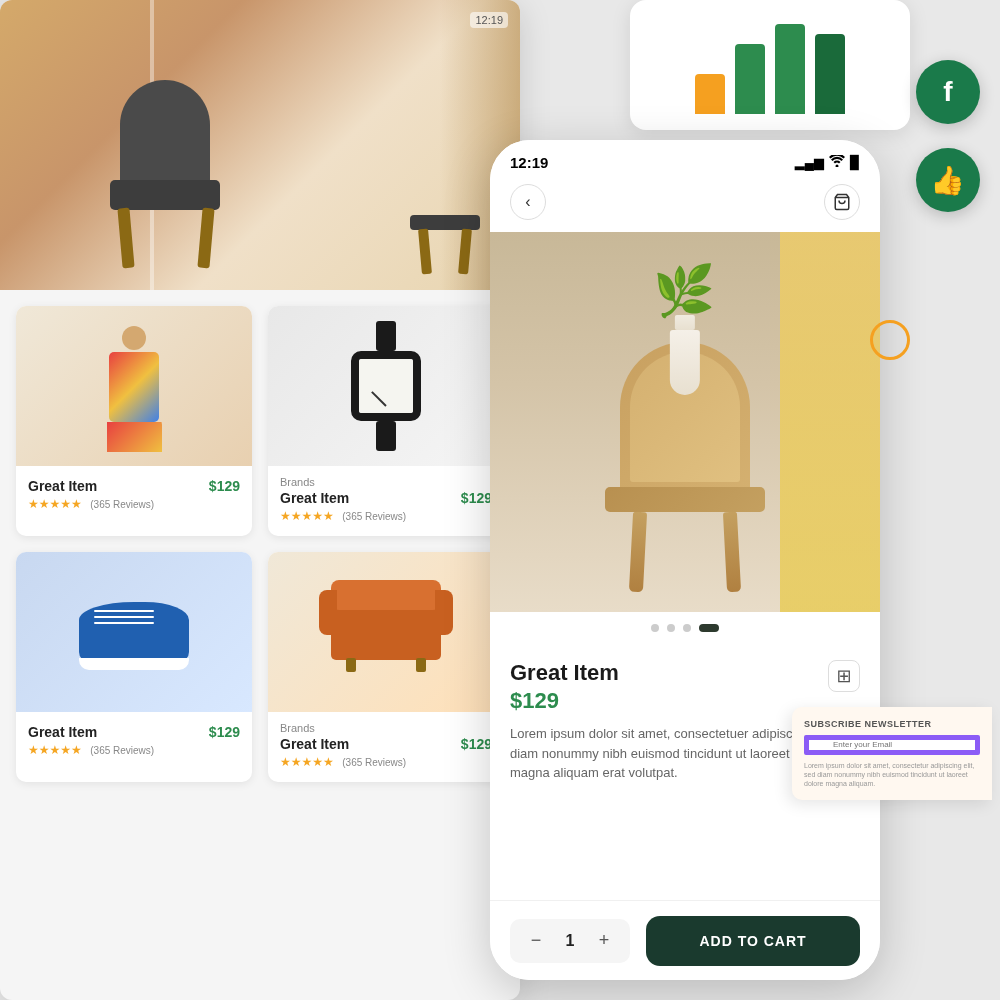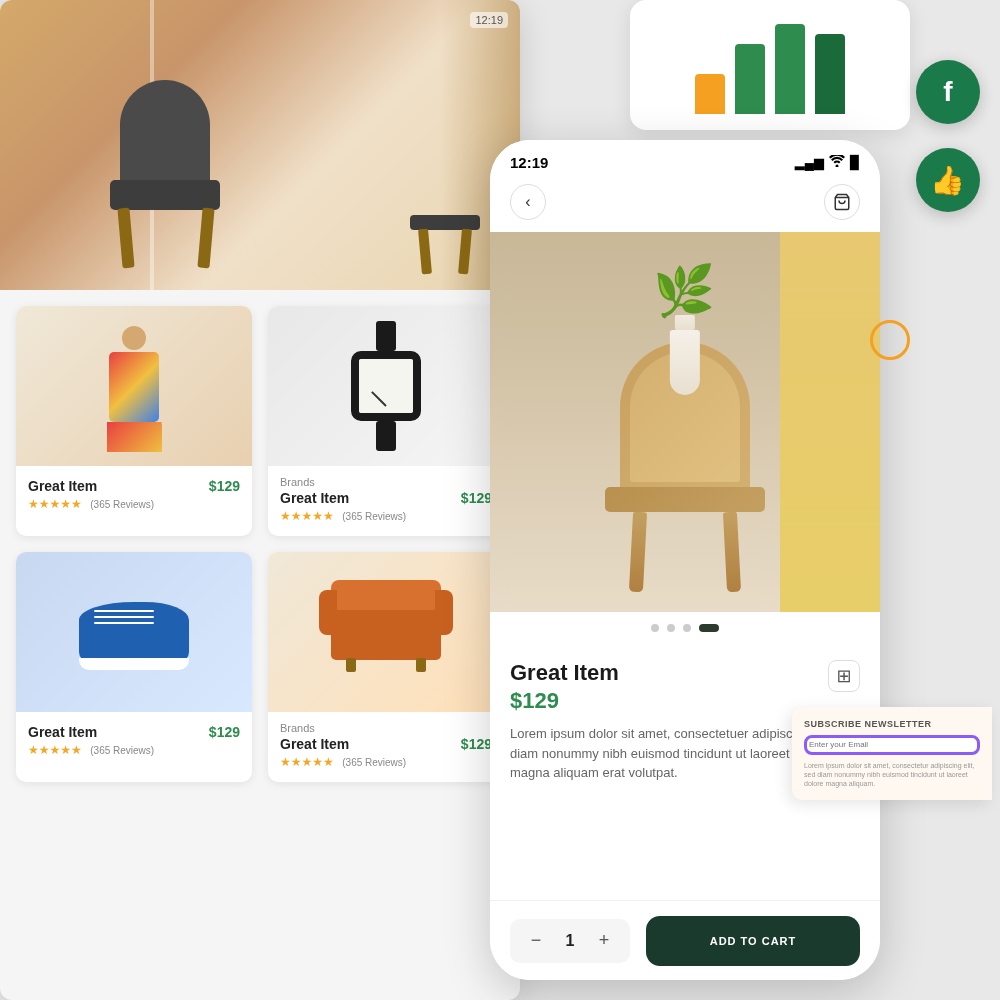--- a/index.html
+++ b/index.html
@@ -470,21 +470,21 @@
       min-width: 20px;
       text-align: center;
     }
     .add-cart-btn {
       flex: 1;
       height: 50px;
       background: #1a3a2e;
       color: #fff;
       border: none;
       border-radius: 14px;
-      font-size: 11px;
+      font-size: 14px;
       font-weight: 700;
       letter-spacing: 1px;
       cursor: pointer;
     }
 
     
     .fb-btn {
       position: absolute;
       right: 20px;
       top: 60px;
@@ -571,23 +571,23 @@
       font-size: 9px;
       font-weight: 700;
       color: #555;
       letter-spacing: 0.5px;
       text-transform: uppercase;
       margin-bottom: 6px;
     }
     .newsletter-input {
       width: 100%;
       height: 20px;
-      border: 3px solid #8b5cf6;
-      border-radius: 8px;
-      padding: 2px 2px;
+      border: 5px solid #8b5cf6;
+      border-radius: 2px;
+      padding: 2px 24px;
       font-size: 8px;
       margin-bottom: 6px;
     }
     .newsletter-text {
       font-size: 7px;
       color: #999;
       line-height: 1.3;
     }
 
     

